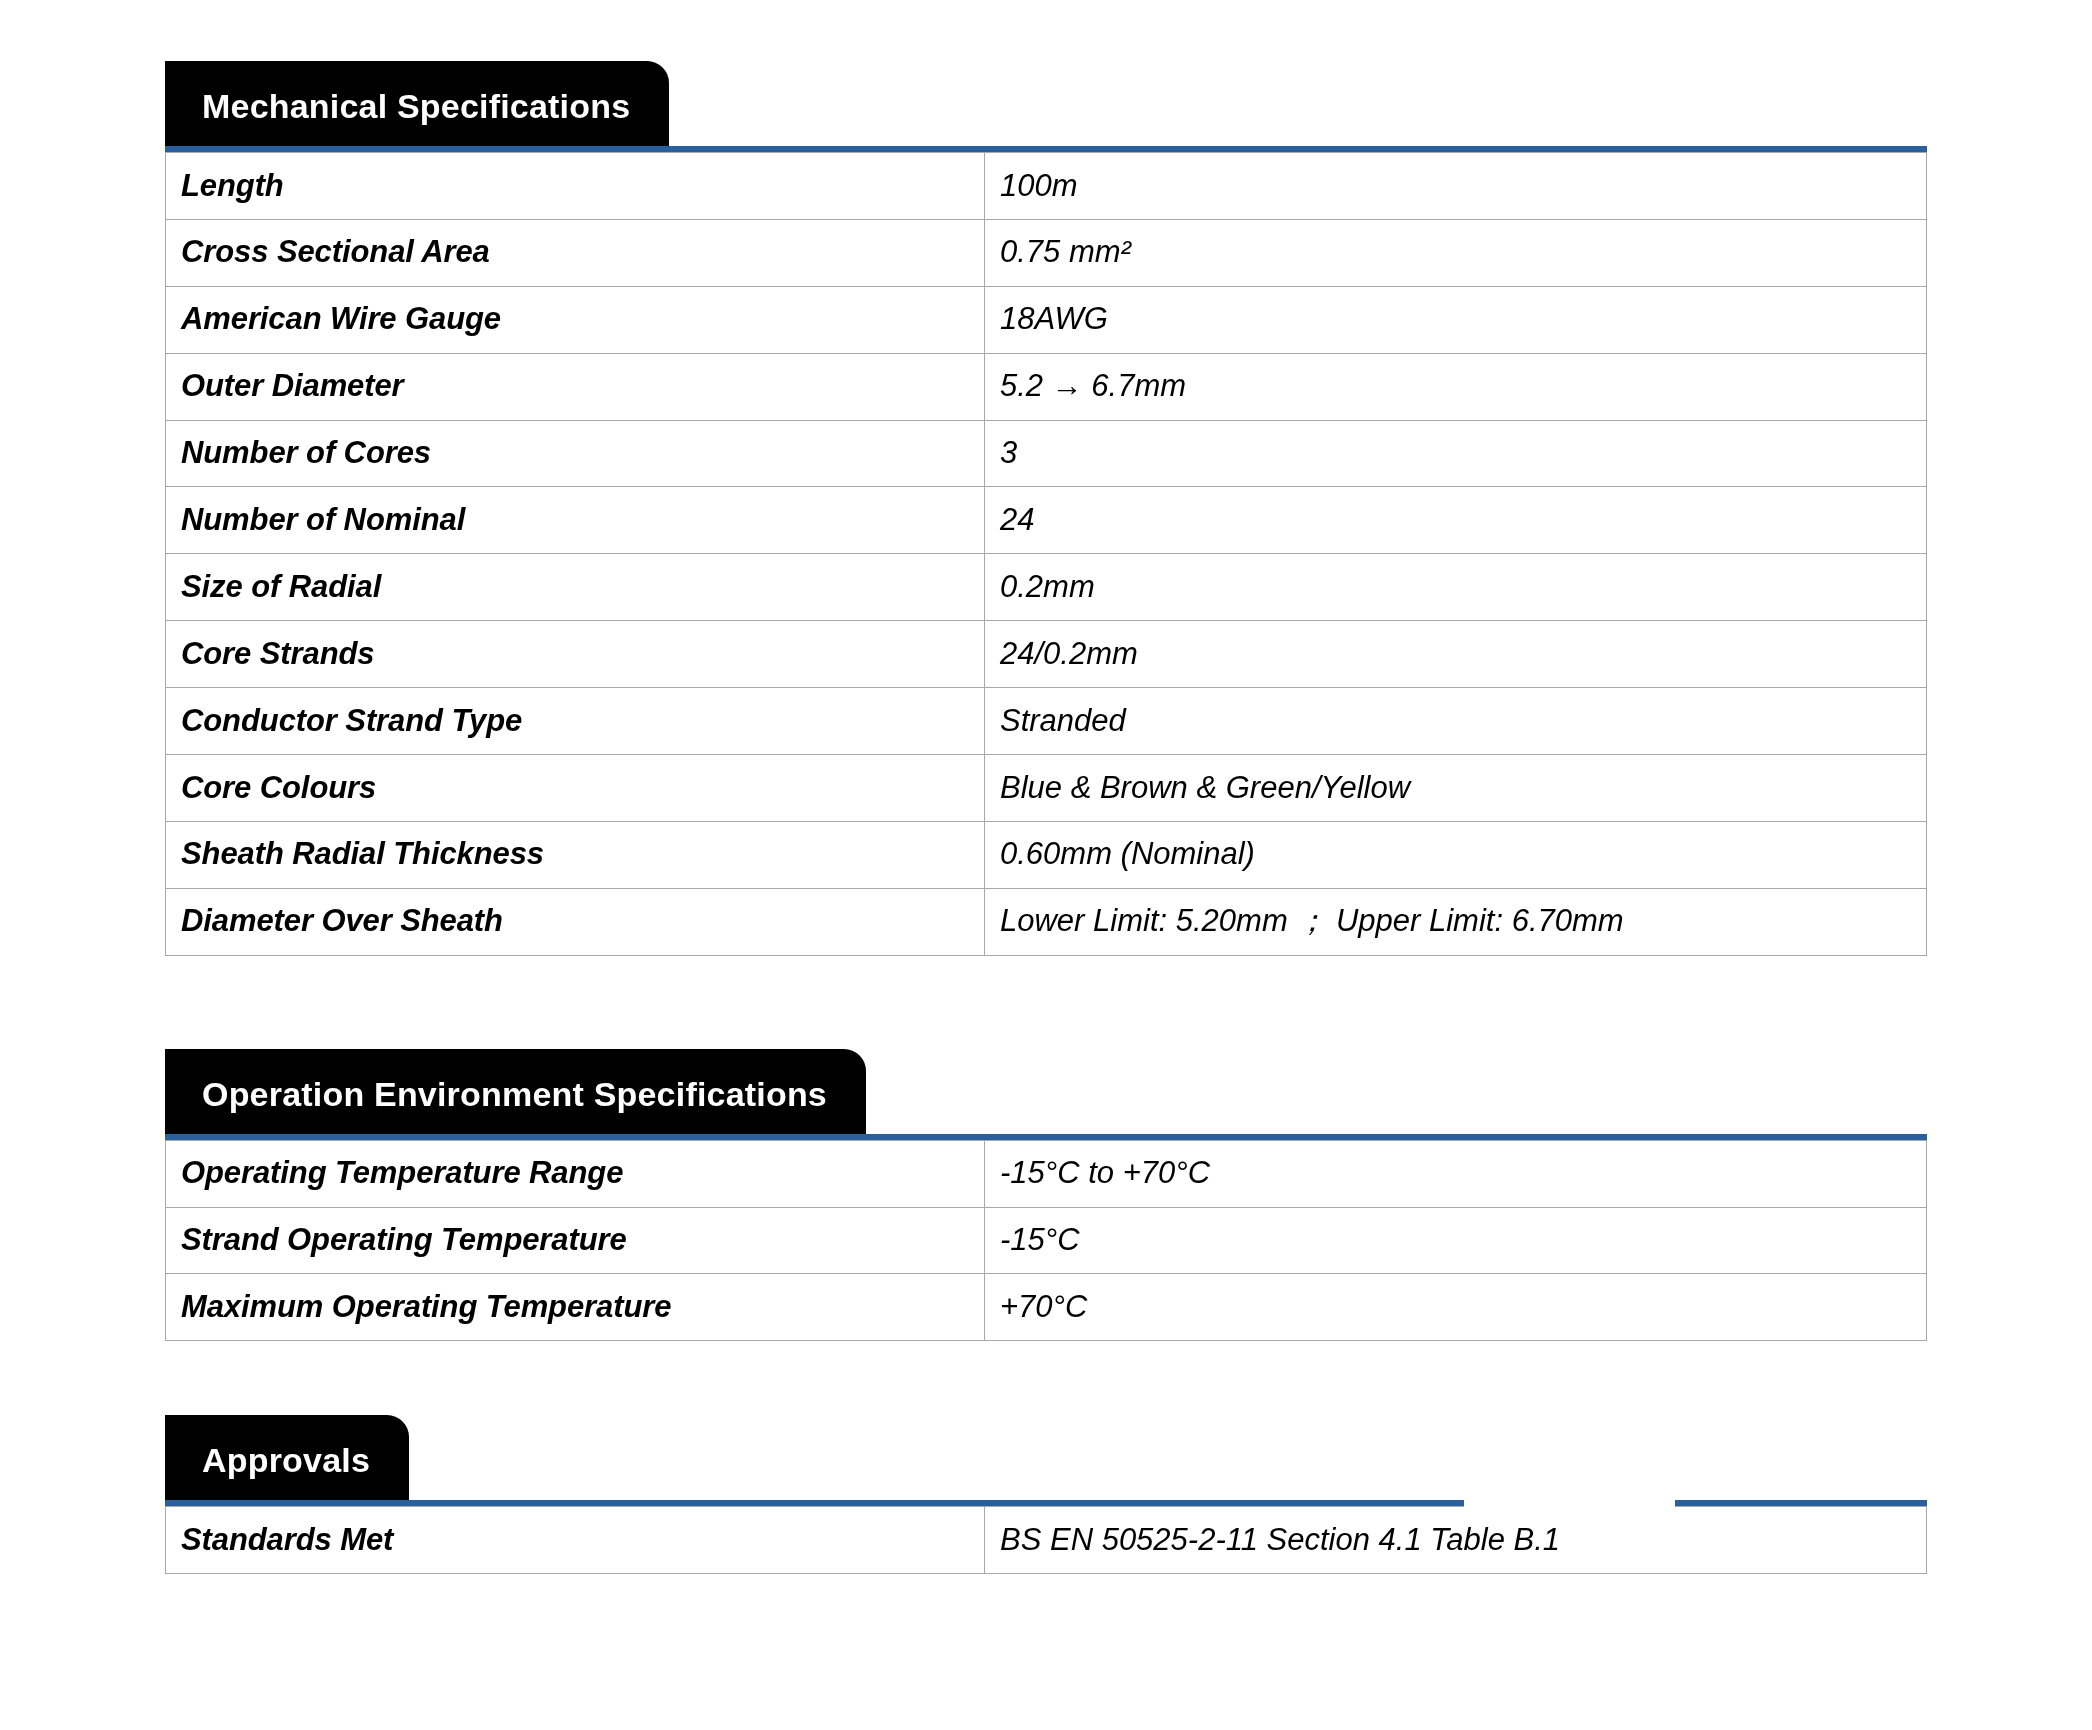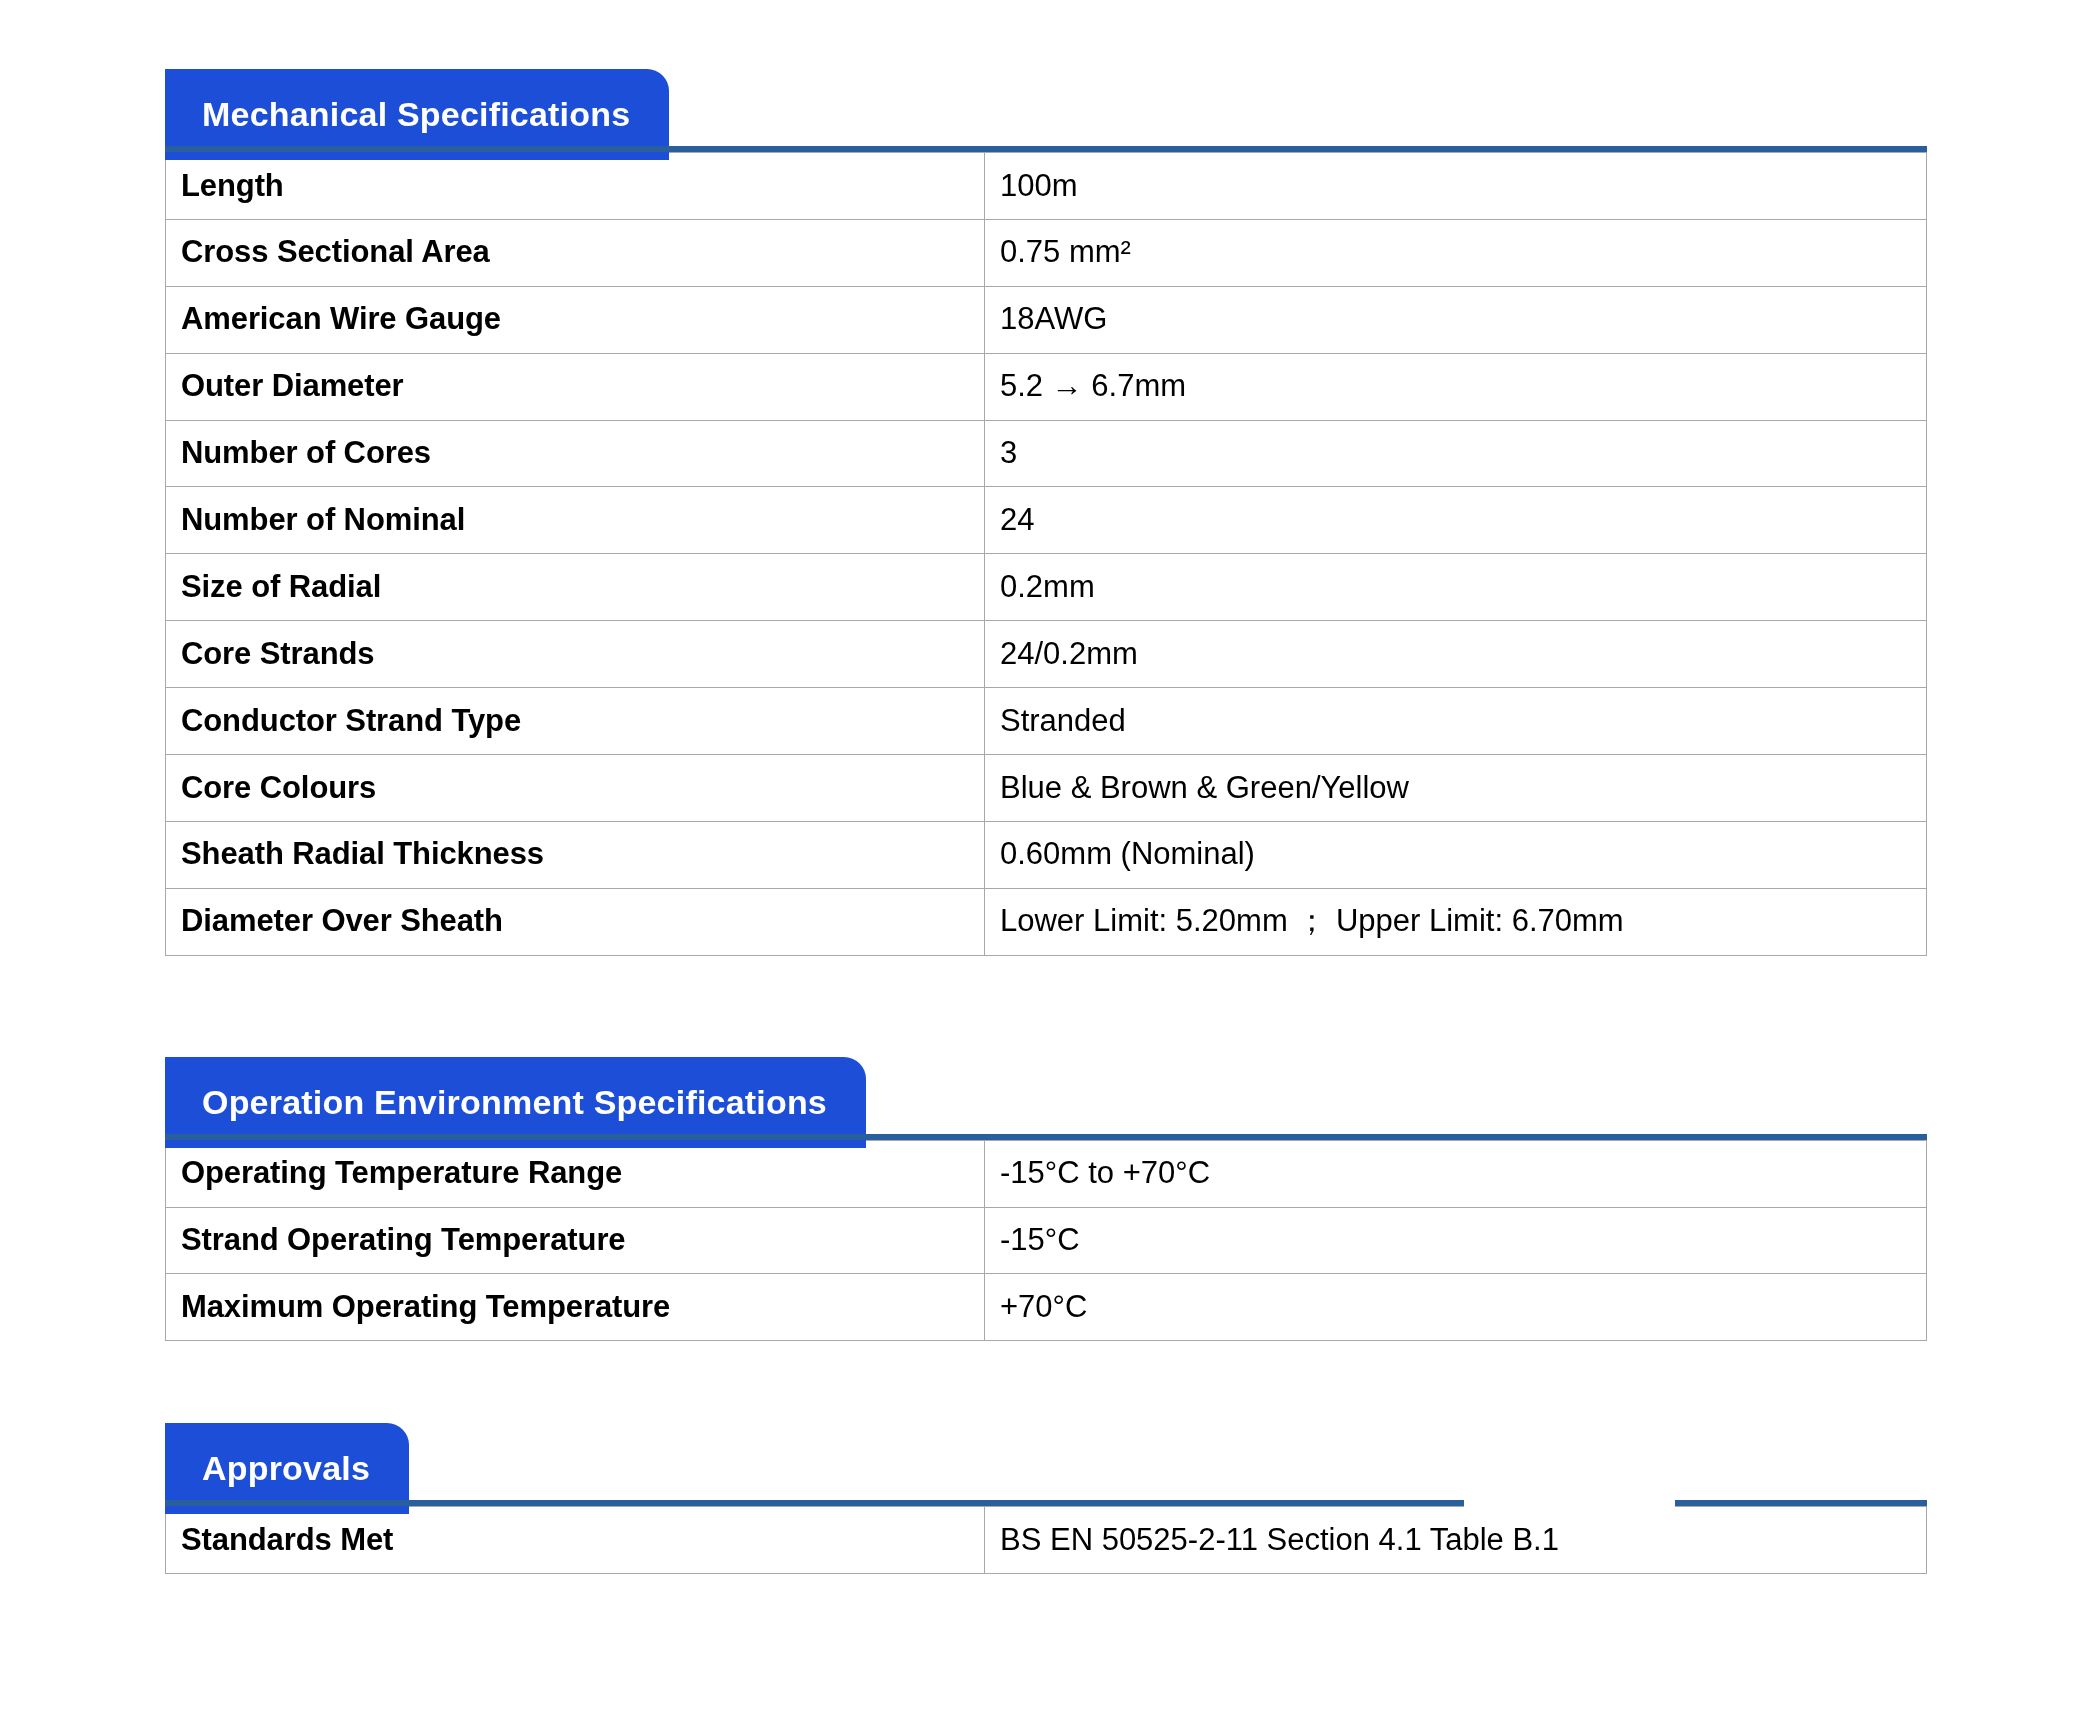--- a/index.html
+++ b/index.html
@@ -27,23 +27,23 @@
     position: relative;
     margin: 0 0 0 0;
   }
   .section-head {
     position: relative;
     height: 91px;
   }
   .tab {
     position: absolute;
     left: 165px;
-    top: 8px;
+    top: 0;
     height: 91px;
-    background: #1d4ed8;
+    background: #000000;
     border-radius: 0 22px 0 0;
     display: flex;
     align-items: center;
     box-sizing: border-box;
     padding: 0 39px 0 37px;
   }
   .tab-label {
     color: #ffffff;
     font-size: 34px;
     font-weight: bold;
@@ -69,20 +69,21 @@
   }
 
   
   table.spec {
     border-collapse: collapse;
     table-layout: fixed;
     margin-left: 165px;
     margin-right: 165px;
     width: 1762px;
     background: #ffffff;
+    font-style: italic;
   }
   table.spec td {
     border: 1.7px solid #a8a8a8;
     padding: 7.6px 15px 9.3px 15px;
     font-size: 31px;
     line-height: 1.26;
     vertical-align: middle;
     height: 49px;
   }
   table.spec td.k {

